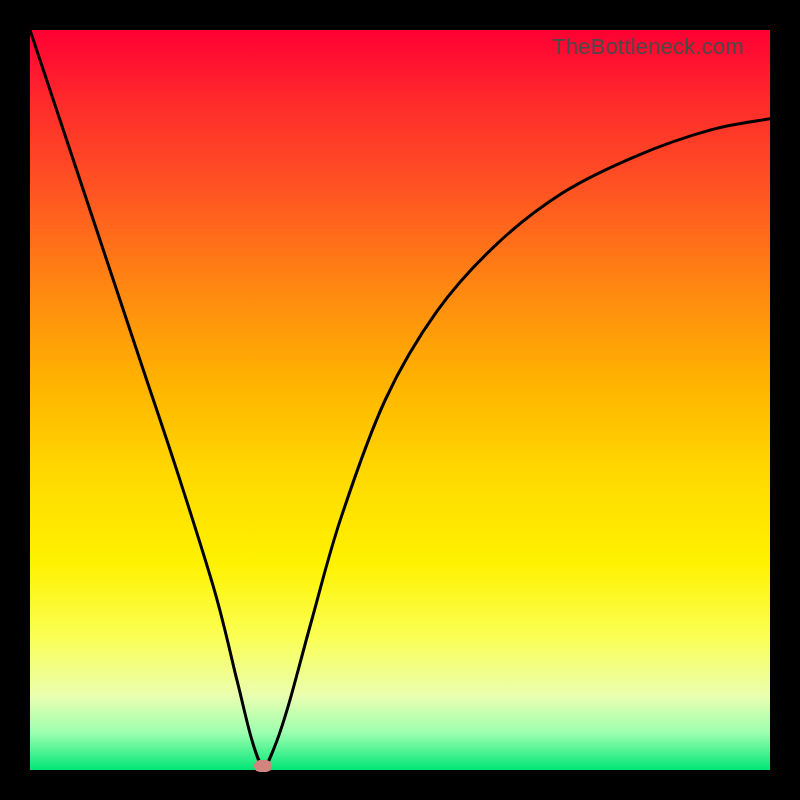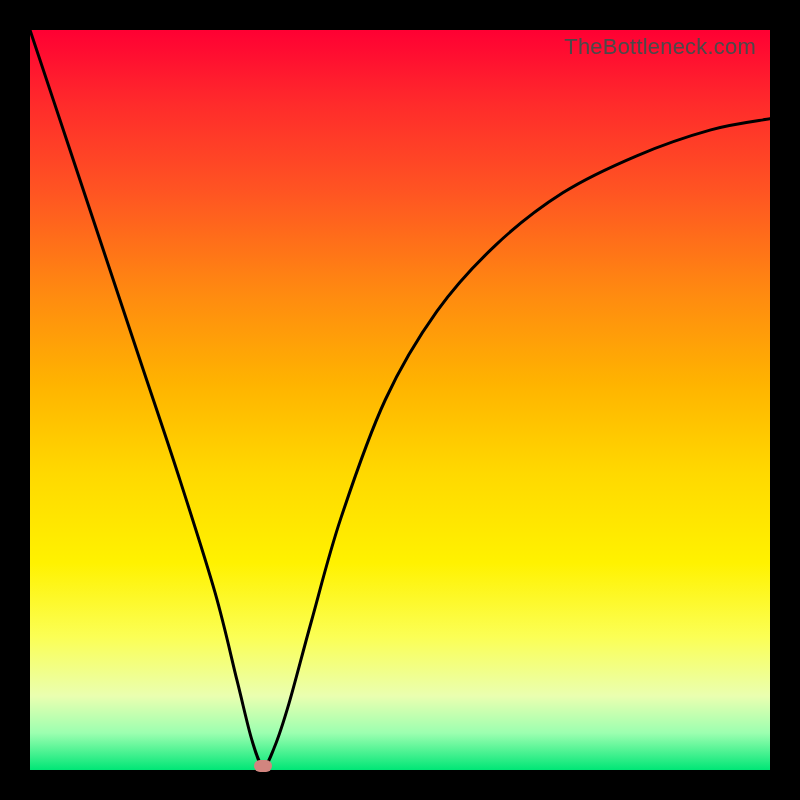--- a/index.html
+++ b/index.html
@@ -25,21 +25,21 @@
       #ffd900 60%,
       #fff200 72%,
       #fbff55 82%,
       #eaffb0 90%,
       #9cffb0 95%,
       #00e676 100%);
   }
   .attribution {
     position: absolute;
     top: 4px;
-    right: 14px;
+    right: 26px;
     font-family: Arial, Helvetica, sans-serif;
     font-size: 22px;
     color: #4a4a4a;
     font-weight: 500;
     letter-spacing: 0.2px;
   }
   svg.curve {
     position: absolute;
     left: 0; top: 0;
     width: 740px; height: 740px;

